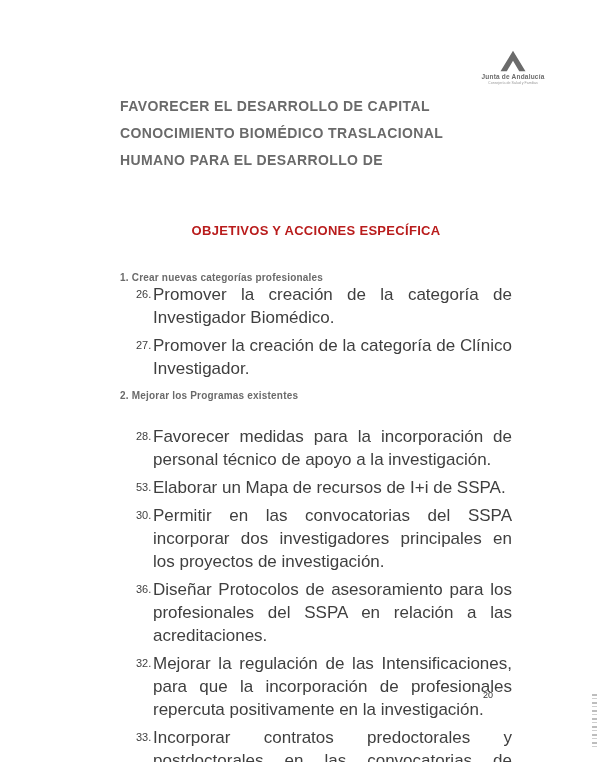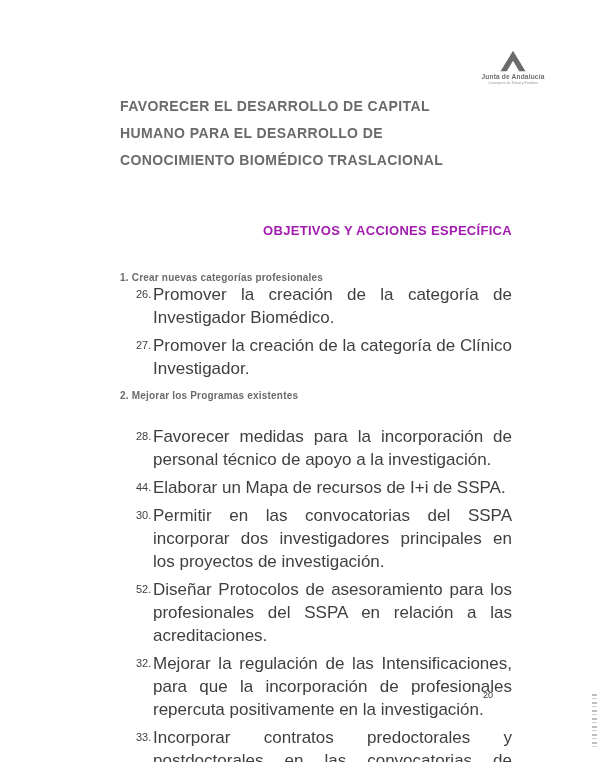--- a/index.html
+++ b/index.html
@@ -16,22 +16,22 @@
   .logo .dept{font-size:4px;color:#9a9a9a;white-space:nowrap;transform:scale(.9);}
 
   
   .doc-title{position:absolute;top:93px;left:120px;width:400px;}
   .doc-title .line{
     font-size:14px;font-weight:bold;color:#6a6a6a;letter-spacing:0.4px;line-height:27px;
   }
 
   
   .subtitle{
-    position:absolute;top:223px;left:120px;width:392px;text-align:right;
-    font-size:13px;font-weight:bold;color:#a21caf;letter-spacing:0.3px;
+    position:absolute;top:223px;left:120px;width:392px;text-align:center;
+    font-size:13px;font-weight:bold;color:#b91c1c;letter-spacing:0.3px;
   }
 
   
   .section{position:absolute;left:120px;width:392px;}
   .section-1{top:272px;}
   .section-2{top:390px;}
   .sec-heading{font-size:10px;font-weight:bold;color:#6a6a6a;letter-spacing:0.2px;}
   .items{margin-left:16px;}
   .section-2 .items{margin-top:24px;}
   .item{display:flex;margin-bottom:5px;}
@@ -62,22 +62,22 @@
   <div class="logo">
     <svg class="mark" width="30" height="22" viewBox="0 0 40 30">
       <path d="M20 1 L37 29 L28.5 29 L20 14.5 L11.5 29 L3 29 Z" fill="#6b6b6b"></path>
     </svg>
     <div class="org">Junta de Andalucía</div>
     <div class="dept">Consejería de Salud y Familias</div>
   </div>
 
   <div class="doc-title">
     <div class="line">FAVORECER EL DESARROLLO DE CAPITAL</div>
+    <div class="line">CONOCIMIENTO BIOMÉDICO TRASLACIONAL</div>
     <div class="line">HUMANO PARA EL DESARROLLO DE</div>
-    <div class="line">CONOCIMIENTO BIOMÉDICO TRASLACIONAL</div>
   </div>
 
   <div class="subtitle">OBJETIVOS Y ACCIONES ESPECÍFICA</div>
 
   <div class="section section-1">
     <div class="sec-heading">1. Crear nuevas categorías profesionales</div>
     <div class="items">
       <div class="item">
         <span class="num">26.</span>
         <div class="itext">Promover la creación de la categoría de Investigador Biomédico.</div>
@@ -90,29 +90,29 @@
   </div>
 
   <div class="section section-2">
     <div class="sec-heading">2. Mejorar los Programas existentes</div>
     <div class="items">
       <div class="item">
         <span class="num">28.</span>
         <div class="itext">Favorecer medidas para la incorporación de personal técnico de apoyo a la investigación.</div>
       </div>
       <div class="item">
-        <span class="num">44.</span>
+        <span class="num">53.</span>
         <div class="itext">Elaborar un Mapa de recursos de I+i de SSPA.</div>
       </div>
       <div class="item">
         <span class="num">30.</span>
         <div class="itext">Permitir en las convocatorias del SSPA incorporar dos investigadores principales en los proyectos de investigación.</div>
       </div>
       <div class="item">
-        <span class="num">52.</span>
+        <span class="num">36.</span>
         <div class="itext">Diseñar Protocolos de asesoramiento para los profesionales del SSPA en relación a las acreditaciones.</div>
       </div>
       <div class="item">
         <span class="num">32.</span>
         <div class="itext">Mejorar la regulación de las Intensificaciones, para que la incorporación de profesionales repercuta positivamente en la investigación.</div>
       </div>
       <div class="item">
         <span class="num">33.</span>
         <div class="itext">Incorporar contratos predoctorales y postdoctorales en las convocatorias de proyectos de investigación.</div>
       </div>

